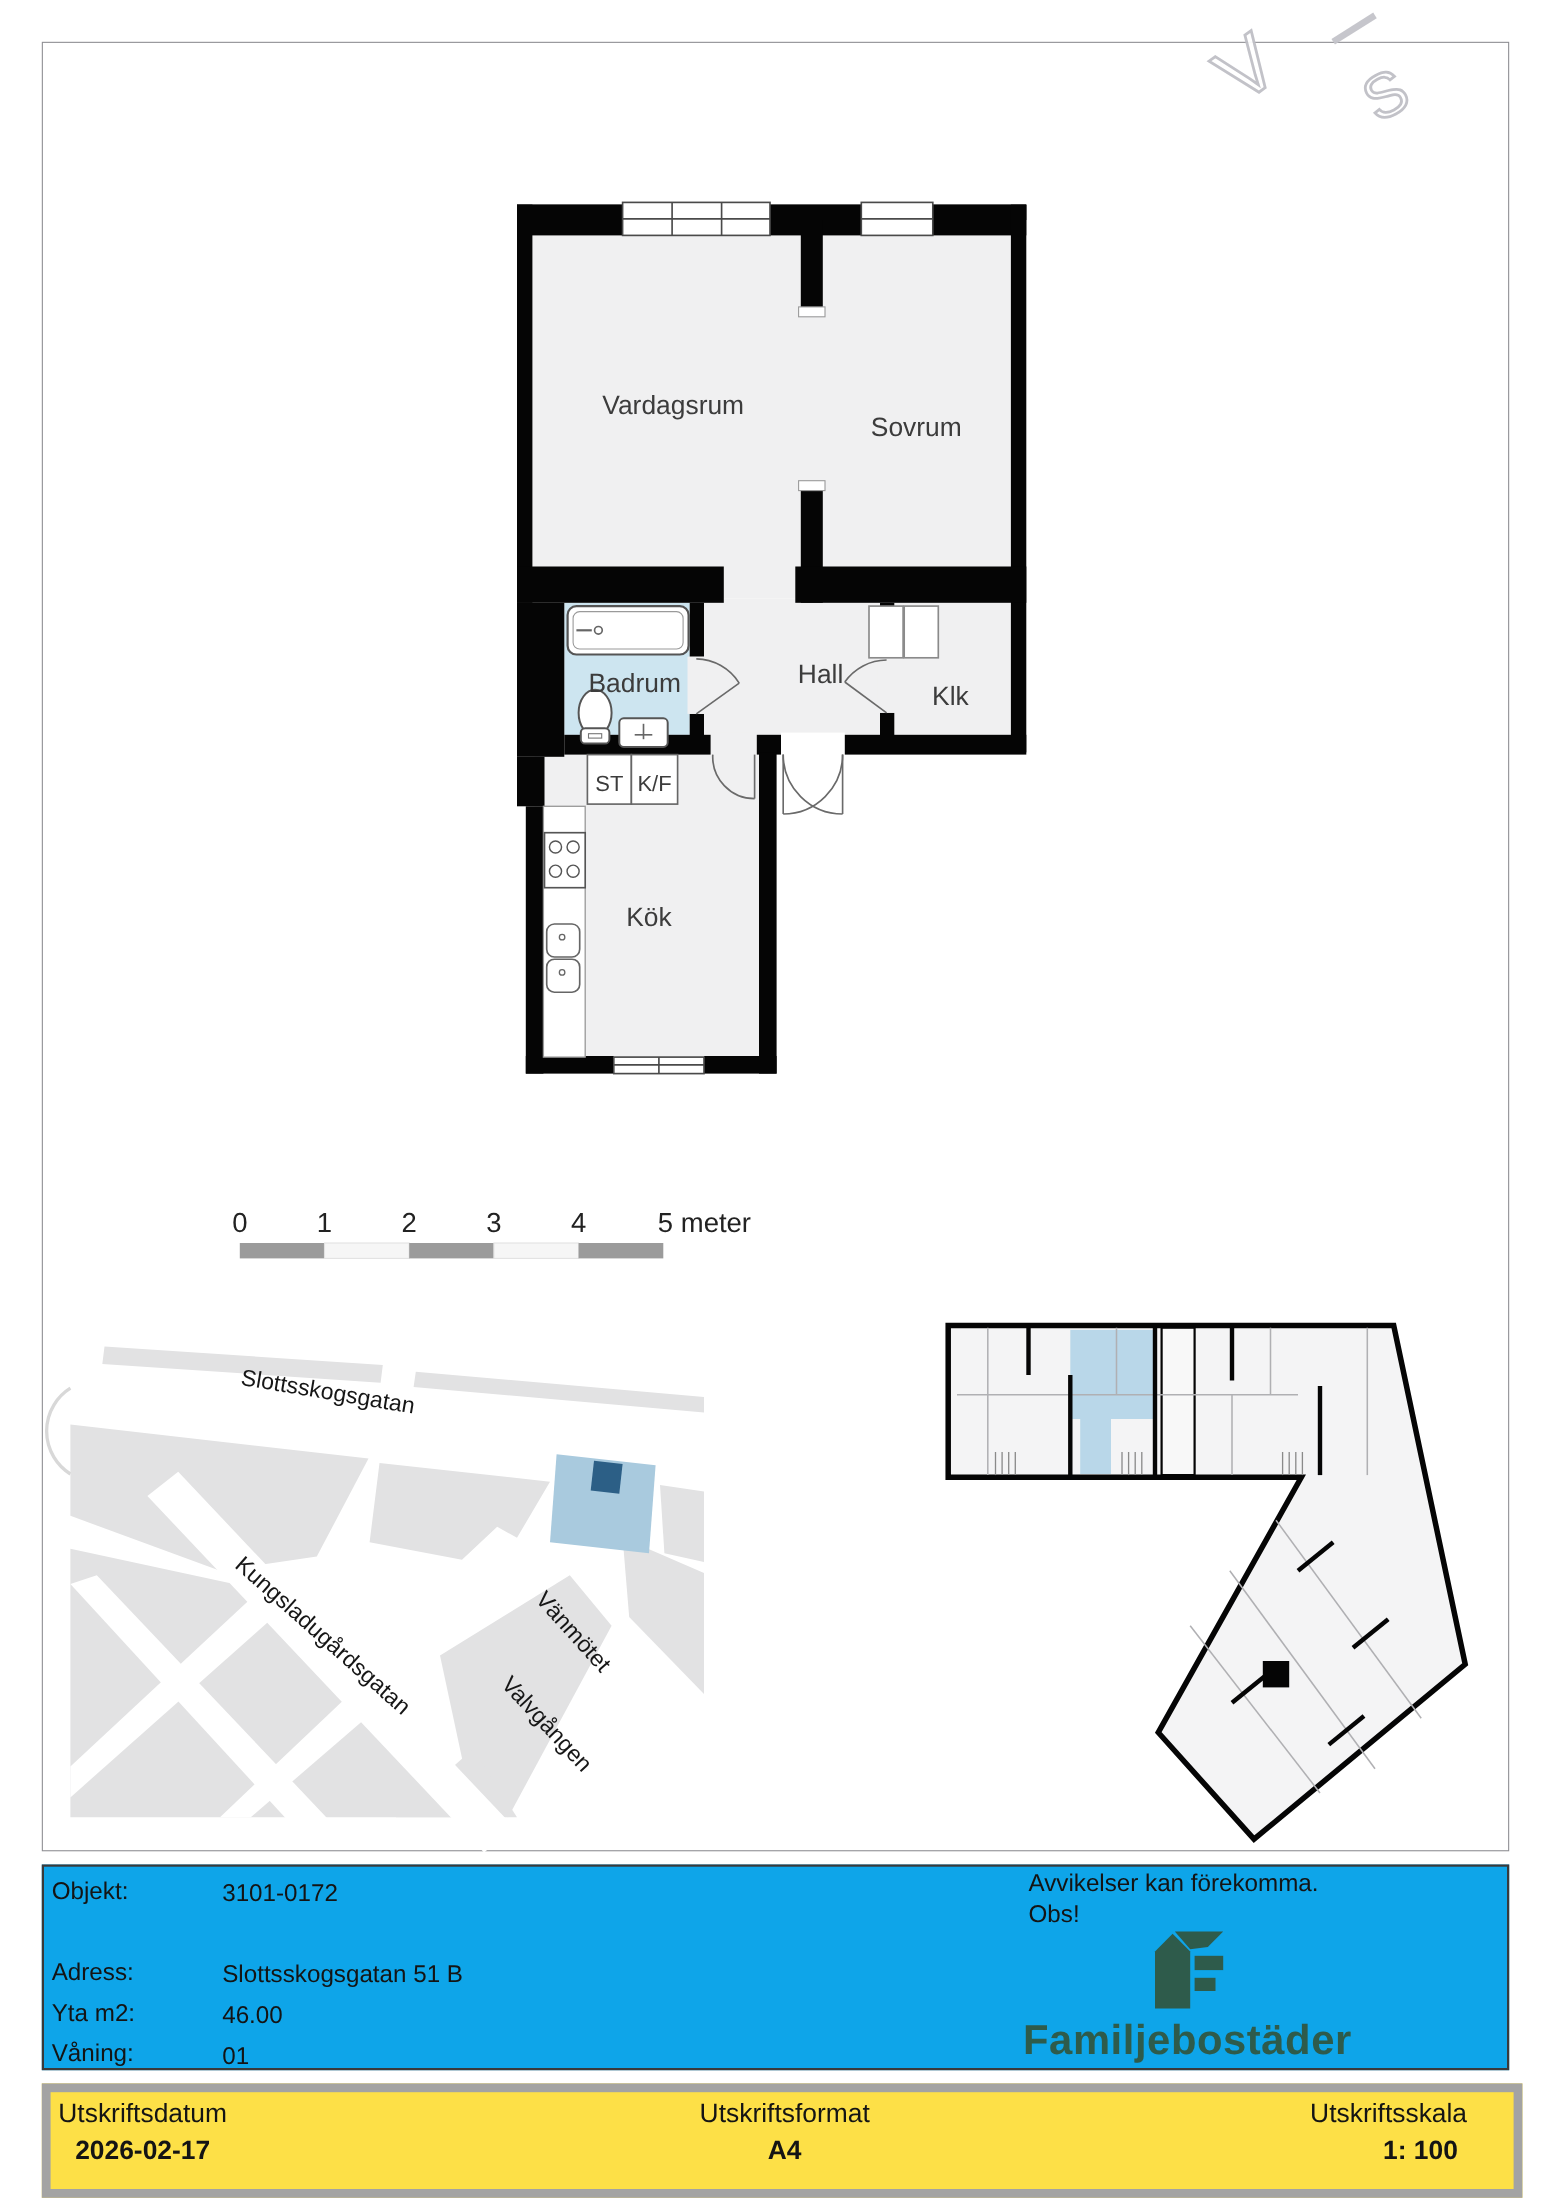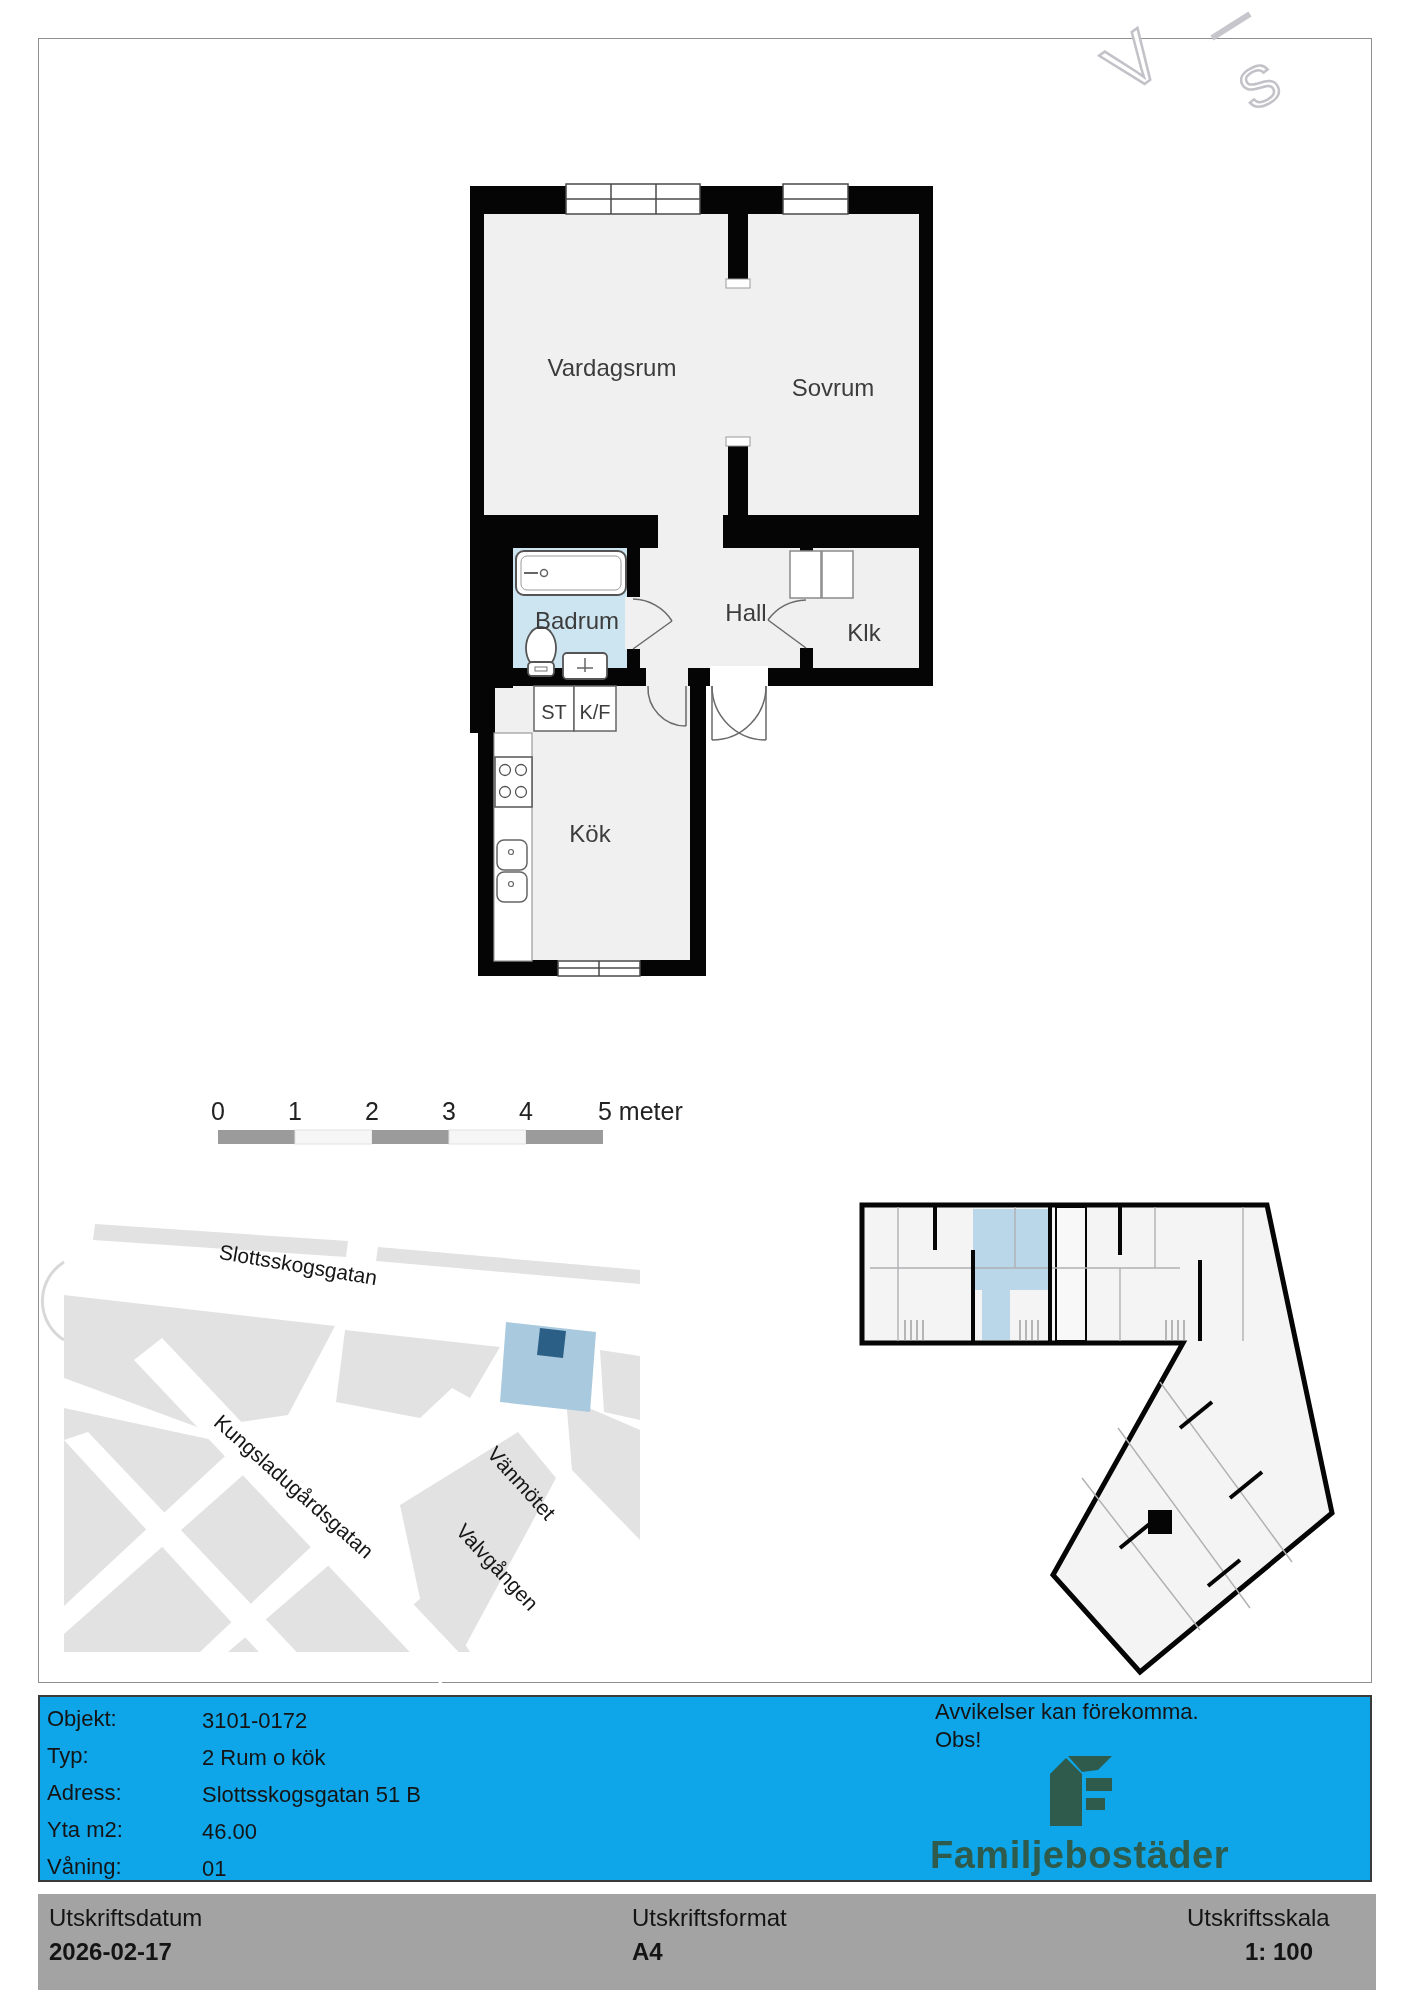--- a/index.html
+++ b/index.html
@@ -19,21 +19,21 @@
   .street-label{fill:#161616;font-size:21px;}
   
   .info-table{left:38px;top:1695px;width:1330px;height:183px;border:2px solid #3a3a3a;background:#0ea5e9;}
   .info-row{position:absolute;left:0;width:100%;height:37px;font-size:22px;color:#141414;}
   .info-row .lbl{position:absolute;left:7px;top:0;}
   .info-row .val{position:absolute;left:162px;top:2px;}
   
   .notice{left:935px;top:1698px;width:420px;font-size:22px;line-height:28px;color:#141414;}
   .brand-wordmark{left:930px;top:1834px;width:300px;text-align:left;font-size:38px;font-weight:700;color:#2e5b4b;letter-spacing:0.5px;}
   
-  .footer-box{left:38px;top:1894px;width:1330px;height:88px;border:4px solid #a3a3a3;background:#a3a3a3;}
+  .footer-box{left:38px;top:1894px;width:1330px;height:88px;border:8px solid #a3a3a3;background:#fde047;text-align:center;}
   .fcol{position:absolute;top:6px;font-size:24px;color:#141414;}
   .fcol .flabel{display:block;}
   .fcol .fvalue{display:block;margin-top:6px;font-weight:bold;}
   .fcol1{left:7px;}
   .fcol2{left:590px;}
   .fcol3{left:1145px;}
   .fcol3 .fvalue{margin-left:58px;}
 </style>
 </head>
 <body>
@@ -261,24 +261,20 @@
         <line x1="1184" y1="1320" x2="1184" y2="1341"></line>
     </g>
   </g>
 </svg>
 
 <div class="abs info-table">
   <div class="info-row" style="top:9px;">
     <span class="lbl">Objekt:</span>
     <span class="val">3101-0172</span>
   </div>
-  <div class="info-row" style="top:46px;">
-    <span class="lbl">Typ:</span>
-    <span class="val">2 Rum o kök</span>
-  </div>
   <div class="info-row" style="top:83px;padding-left:28px;">
     <span class="lbl">Adress:</span>
     <span class="val">Slottsskogsgatan 51 B</span>
   </div>
   <div class="info-row" style="top:120px;">
     <span class="lbl">Yta m2:</span>
     <span class="val">46.00</span>
   </div>
   <div class="info-row" style="top:157px;">
     <span class="lbl">Våning:</span>

